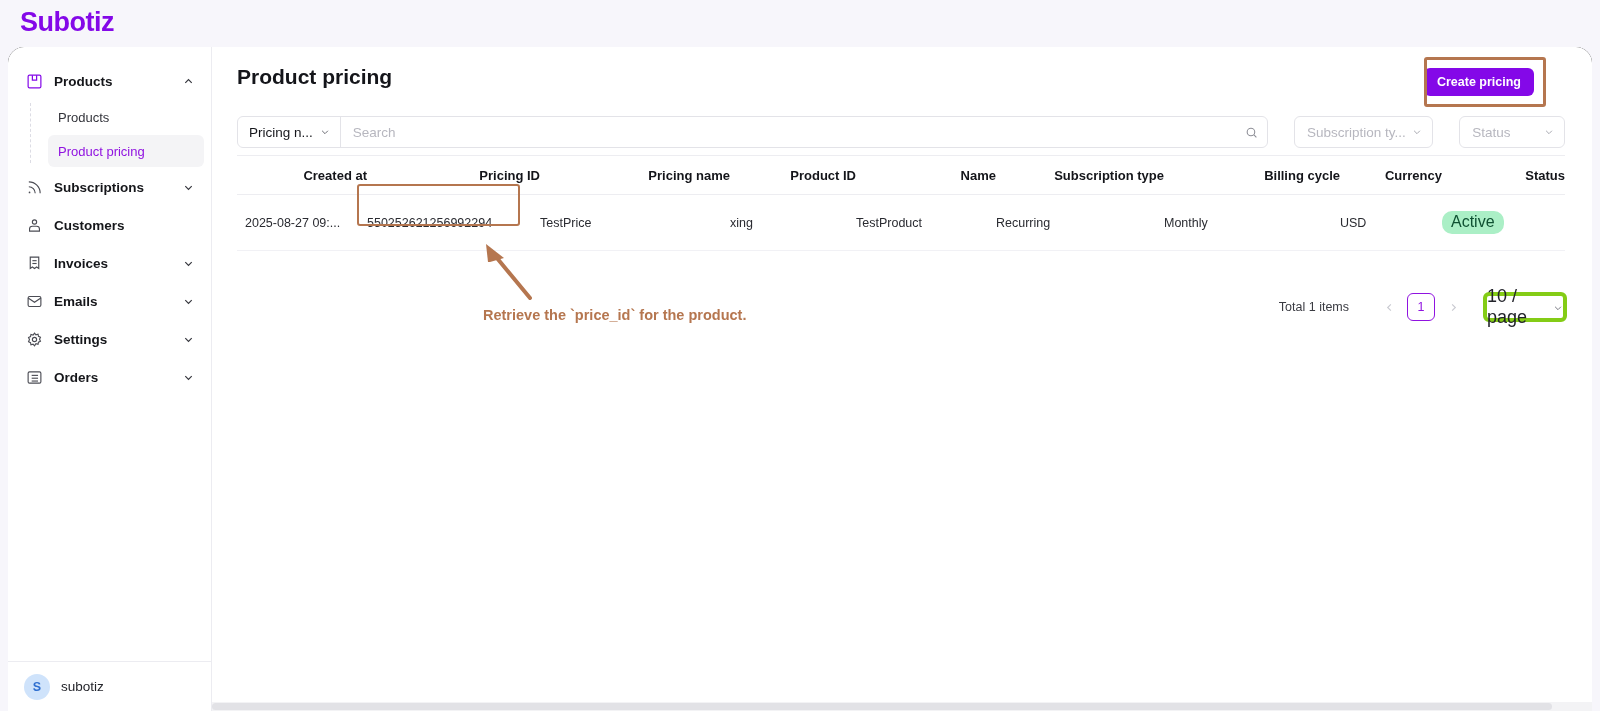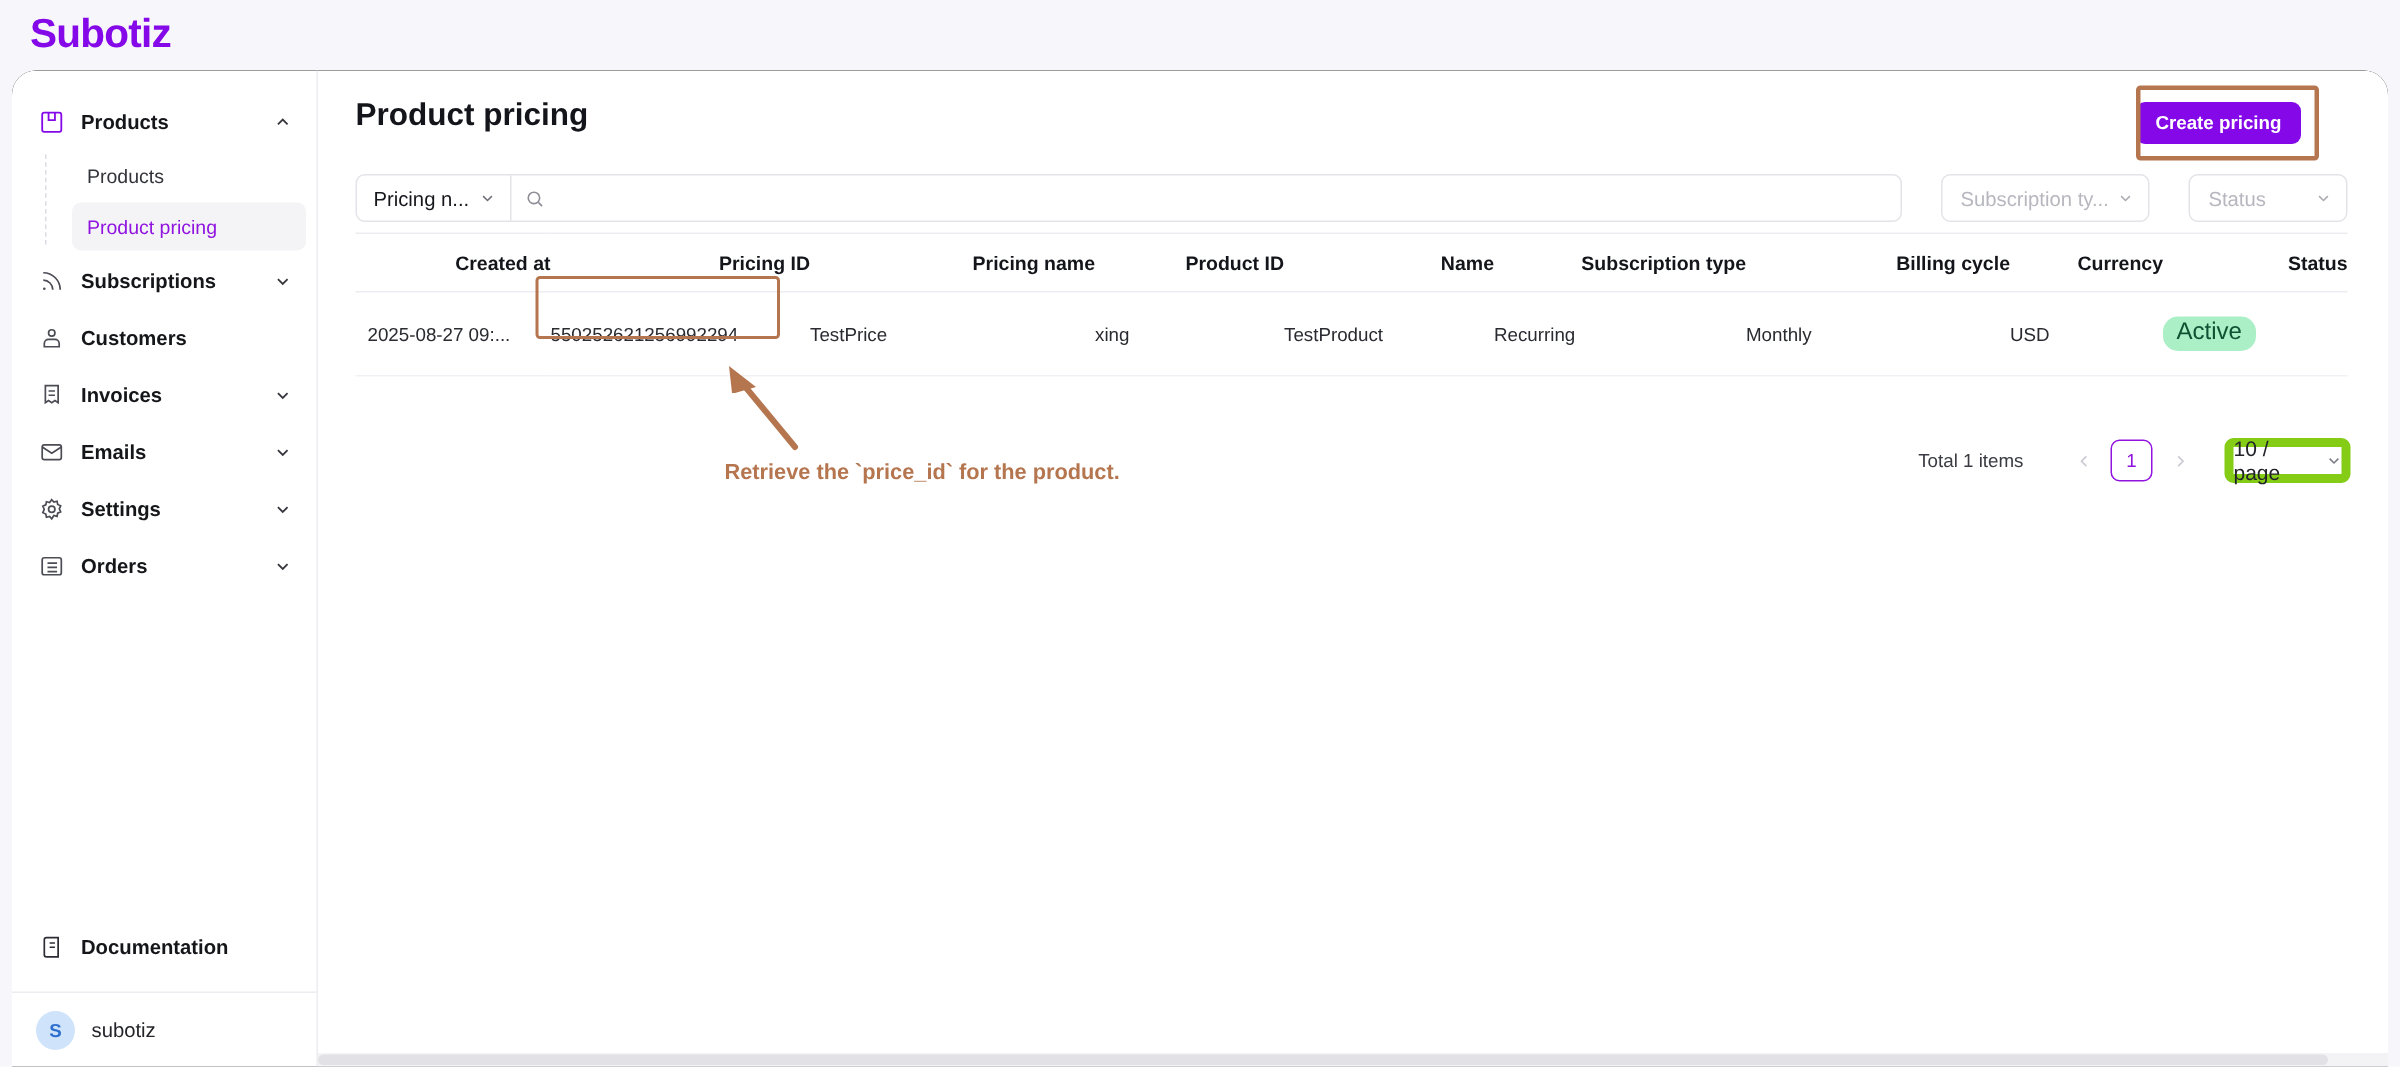--- a/index.html
+++ b/index.html
@@ -212,22 +212,22 @@
   }
   .pg-num {
     width: 28px; height: 28px; margin: 0 6px;
     border: 1px solid #9013e0; border-radius: 6px;
     display: flex; align-items: center; justify-content: center;
     font-size: 12.5px; color: #9013e0; cursor: pointer; background: #fff;
   }
   .pg-size {
     display: flex; align-items: center; justify-content: center; gap: 4px;
     width: 84px; height: 30px; margin-left: 18px;
-    border: 6px solid #84cc16; border-radius: 6px;
-    font-size: 14px; color: #22232a; cursor: pointer; background: #fff;
+    border: 4px solid #84cc16; border-radius: 6px;
+    font-size: 18px; color: #22232a; cursor: pointer; background: #fff;
   }
 
   
   .anno-arrow { position: absolute; left: 470px; top: 240px; pointer-events: none; }
   .anno-text {
     position: absolute; left: 483px; top: 307px;
     font-size: 14.5px; font-weight: bold; color: #b5764f;
     white-space: nowrap;
   }
 
@@ -363,30 +363,20 @@
           <span class="lbl">Orders</span>
           <span class="chev">
             <svg width="11" height="11" viewBox="0 0 24 24" fill="none" stroke="#35363d" stroke-width="2.6">
               <polyline points="5,9 12,16 19,9"></polyline>
             </svg>
           </span>
         </div>
       </div>
 
       <div class="sidebar-bottom">
-        <div class="doc-item">
-          <span class="ico">
-            <svg width="17" height="17" viewBox="0 0 24 24" fill="none" stroke="#2c2d34" stroke-width="1.6">
-              <path d="M7 3h11v18H7a2 2 0 0 1-2-2V5a2 2 0 0 1 2-2z"></path>
-              <line x1="10" y1="8" x2="15" y2="8"></line>
-                <line x1="10" y1="12" x2="15" y2="12"></line>
-            </svg>
-          </span>
-          <span class="lbl">Documentation</span>
-        </div>
         <div class="user-row">
           <span class="avatar">S</span>
           <span class="user-name">subotiz</span>
         </div>
       </div>
     </div>
 
     <div class="main">
 
       <div class="page-header">
@@ -398,20 +388,21 @@
       <div class="filterbar">
         <div class="search-wrap">
           <div class="sel-prefix">
             <span>Pricing n...</span>
             <span>
               <svg width="10" height="10" viewBox="0 0 24 24" fill="none" stroke="#6d6e76" stroke-width="2.4">
                 <polyline points="5,9 12,16 19,9"></polyline>
               </svg>
             </span>
           </div>
+          <input class="search-input" type="text" value="" placeholder="Search" style="">
           <span class="search-ico">
             <svg width="13" height="13" viewBox="0 0 24 24" fill="none" stroke="#8d8e96" stroke-width="2">
               <circle cx="11" cy="11" r="7"></circle>
                 <line x1="16.5" y1="16.5" x2="21" y2="21"></line>
             </svg>
           </span>
         </div>
 
         <div class="filter-sel sub">
           <span>Subscription ty...</span>

